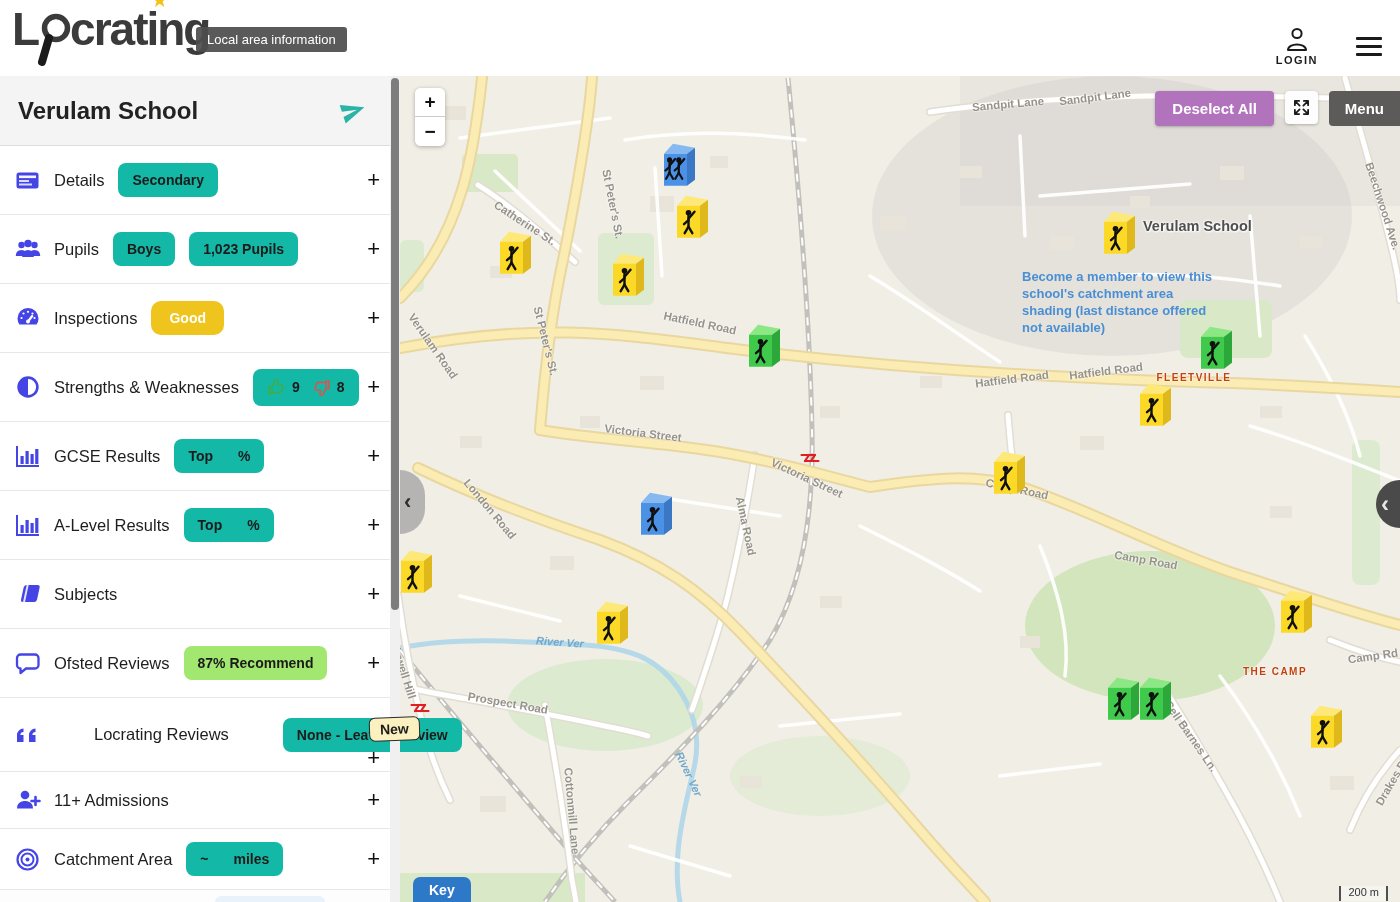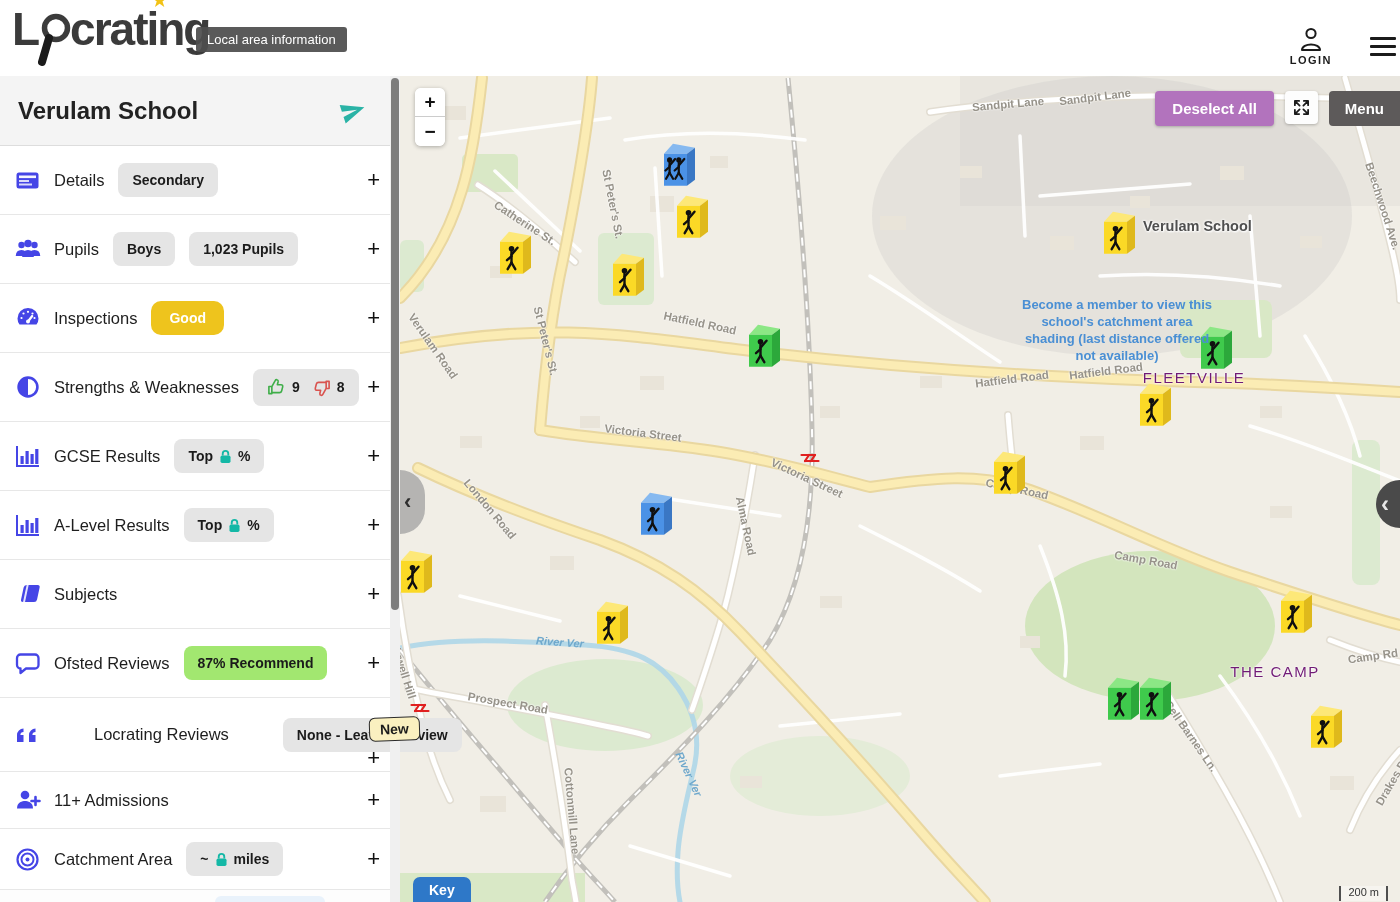--- a/index.html
+++ b/index.html
@@ -8,65 +8,65 @@
 
   
   .hdr { position:absolute; left:0; top:0; width:1400px; height:76px; background:#fff; z-index:50; }
   .logo { position:absolute; left:12px; top:2px; display:flex; align-items:flex-start;
     font-weight:800; font-size:46px; color:#3b3b3b; letter-spacing:-2px; }
   .logo .lg-rest { position:relative; }
   .logo .lg-star { position:absolute; left:82px; top:-12px; color:#f2c215; font-size:17px; letter-spacing:0; }
   .glass { margin:10px -2px 0 0; }
   .tooltip { position:absolute; left:196px; top:27px; background:rgba(78,78,78,.93); color:#fff;
     font-size:13px; padding:5px 11px; border-radius:3px; z-index:60; white-space:nowrap; }
-  .hdr-right { position:absolute; right:0; top:0; height:92px; display:flex; align-items:center; gap:34px; }
+  .hdr-right { position:absolute; right:0; top:0; height:92px; display:flex; align-items:center; gap:34px; padding-right:14px; }
   .login { display:flex; flex-direction:column; align-items:center; gap:2px; cursor:pointer; }
   .login span { font-size:11px; font-weight:700; letter-spacing:1.5px; color:#1b1b1b; }
   .burger { display:flex; flex-direction:column; gap:5px; cursor:pointer; padding:4px; }
   .burger i { display:block; width:26px; height:3px; background:#1b1b1b; border-radius:1px; }
 
   
   .sidebar { position:absolute; left:0; top:76px; width:400px; height:826px; background:#fff; z-index:30; }
   .school-hdr { height:70px; background:#f4f4f4; border-bottom:1px solid #ddd;
     display:flex; align-items:center; justify-content:space-between; padding:0 34px 0 18px; }
   .school-hdr h1 { font-size:24px; font-weight:700; color:#222; }
   .row { position:relative; height:69px; border-bottom:1px solid #e7e7e7; display:flex; align-items:center;
     padding:0 18px 0 14px; background:#fff; cursor:pointer; }
   .row-reviews { height:74px;gap:40px; } .row-adm { height:57px; } .row-catch { height:61px; }
   .ric { width:27px; height:27px; flex:0 0 27px; display:flex; align-items:center; justify-content:center; }
   .rlabel { font-size:16.5px; color:#1e1e1e; margin:0 14px 0 13px; white-space:nowrap; }
   .badges { display:flex; gap:14px; align-items:center; }
-  .badge { background:#e5e5e5; border-radius:8px; padding:9px 14px; font-size:14px; font-weight:700;
+  .badge { background:#14b8a6; border-radius:8px; padding:9px 14px; font-size:14px; font-weight:700;
     color:#1b1b1b; display:inline-flex; align-items:center; gap:6px; white-space:nowrap; }
   .badge.gold { background:#eec41d; color:#fff; border-radius:10px; padding:9px 18px; }
   .badge.green { background:#a2e770; color:#1b1b1b; }
   .plus { position:absolute; right:20px; font-size:22px; font-weight:400; color:#111; line-height:1; }
   .row-reviews .plus { bottom:2px; top:auto; }
   .new-tag { position:absolute; right:42px; top:-1px; background:#faf0c0; border:1.5px solid #2b2b2b;
     border-radius:6px; padding:3px 10px; font-size:14px; font-weight:700; color:#1b1b1b;
     transform:rotate(-2deg); z-index:2; }
   .partial { height:12px; background:#fdfdfd; position:relative; }
   .partial .pbadge { position:absolute; left:215px; top:6px; width:110px; height:6px; background:#e9f2fb; border-radius:6px 6px 0 0; }
   .sb-scroll { position:absolute; right:0; top:0; width:10px; height:100%; background:#f0f0f0; }
   .sb-thumb { position:absolute; left:1px; top:2px; width:8px; height:532px; background:#7d7d7d; border-radius:4px; }
 
   
   .map { position:absolute; left:400px; top:76px; width:1000px; height:826px; overflow:hidden;
     background:#f1eee6; z-index:10; }
   .map svg.base { position:absolute; left:0; top:0; }
   .street-label { position:absolute; white-space:nowrap; color:#97938a; font-size:11.5px; font-weight:600;
     pointer-events:none; text-shadow:0 0 2px #fff,0 0 2px #fff; }
-  .area-label { color:#701a75; font-size:15px; font-weight:400; letter-spacing:1.5px; }
+  .area-label { color:#c2410c; font-size:10px; font-weight:700; letter-spacing:1.5px; }
   .water-label { color:#6fa8cc; font-size:11px; font-weight:700; font-style:italic; text-shadow:none; }
   .marker { position:absolute; transform:translate(-50%,-58%); z-index:12; cursor:pointer; }
   .marker-label { position:absolute; left:43px; top:11px; font-size:14.5px; font-weight:700; color:#4f4f4f;
     white-space:nowrap; text-shadow:0 0 3px #fff,0 0 3px #fff,1px 1px 2px #fff; }
   .station { position:absolute; transform:translate(-50%,-50%); z-index:11; }
-  .member-note { position:absolute; left:622px; top:192px; width:190px; text-align:center;
-    font-size:13px; font-weight:700; color:#4a8fd4; line-height:1.32; z-index:13;margin-top:28px; }
+  .member-note { position:absolute; left:622px; top:192px; width:190px; text-align:left;
+    font-size:13px; font-weight:700; color:#4a8fd4; line-height:1.32; z-index:13; }
   .zoomctl { position:absolute; left:15px; top:12px; width:30px; background:#fff; border-radius:6px;
     box-shadow:0 1px 4px rgba(0,0,0,.3); z-index:20; overflow:hidden; }
   .zoomctl button { display:block; width:30px; height:29px; background:#fff; border:none; font-size:19px;
     font-weight:700; color:#111; cursor:pointer; }
   .zoomctl button:first-child { border-bottom:1px solid #ccc; }
   .map-topright { position:absolute; top:15px; right:0; display:flex; gap:11px; z-index:20; align-items:flex-start; }
   .btn-deselect { background:#b273bd; color:#fff; font-size:15px; font-weight:700; border:none;
     border-radius:4px; padding:9px 17px; cursor:pointer; box-shadow:0 1px 3px rgba(0,0,0,.25); }
   .btn-expand { background:#fdfdfd; border:none; border-radius:4px; width:33px; height:33px; cursor:pointer;
     display:flex; align-items:center; justify-content:center; box-shadow:0 1px 3px rgba(0,0,0,.25); }

